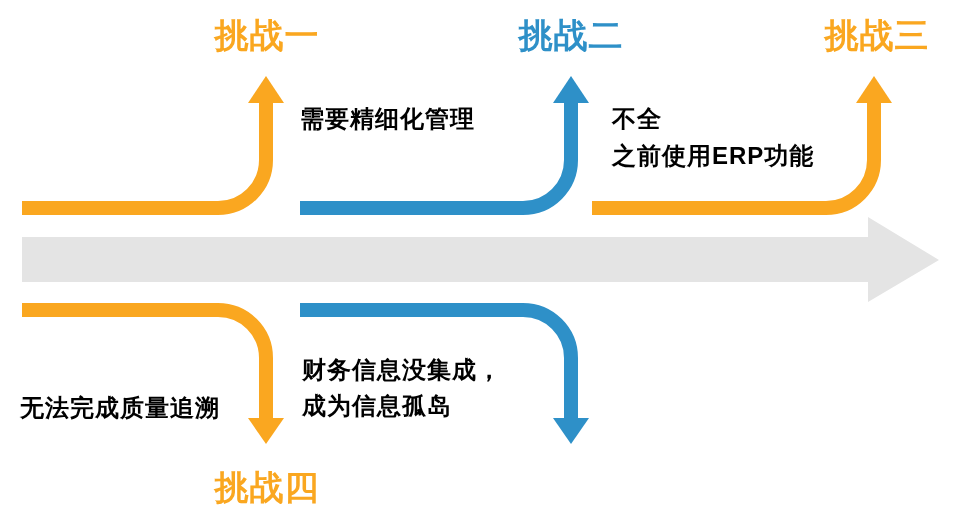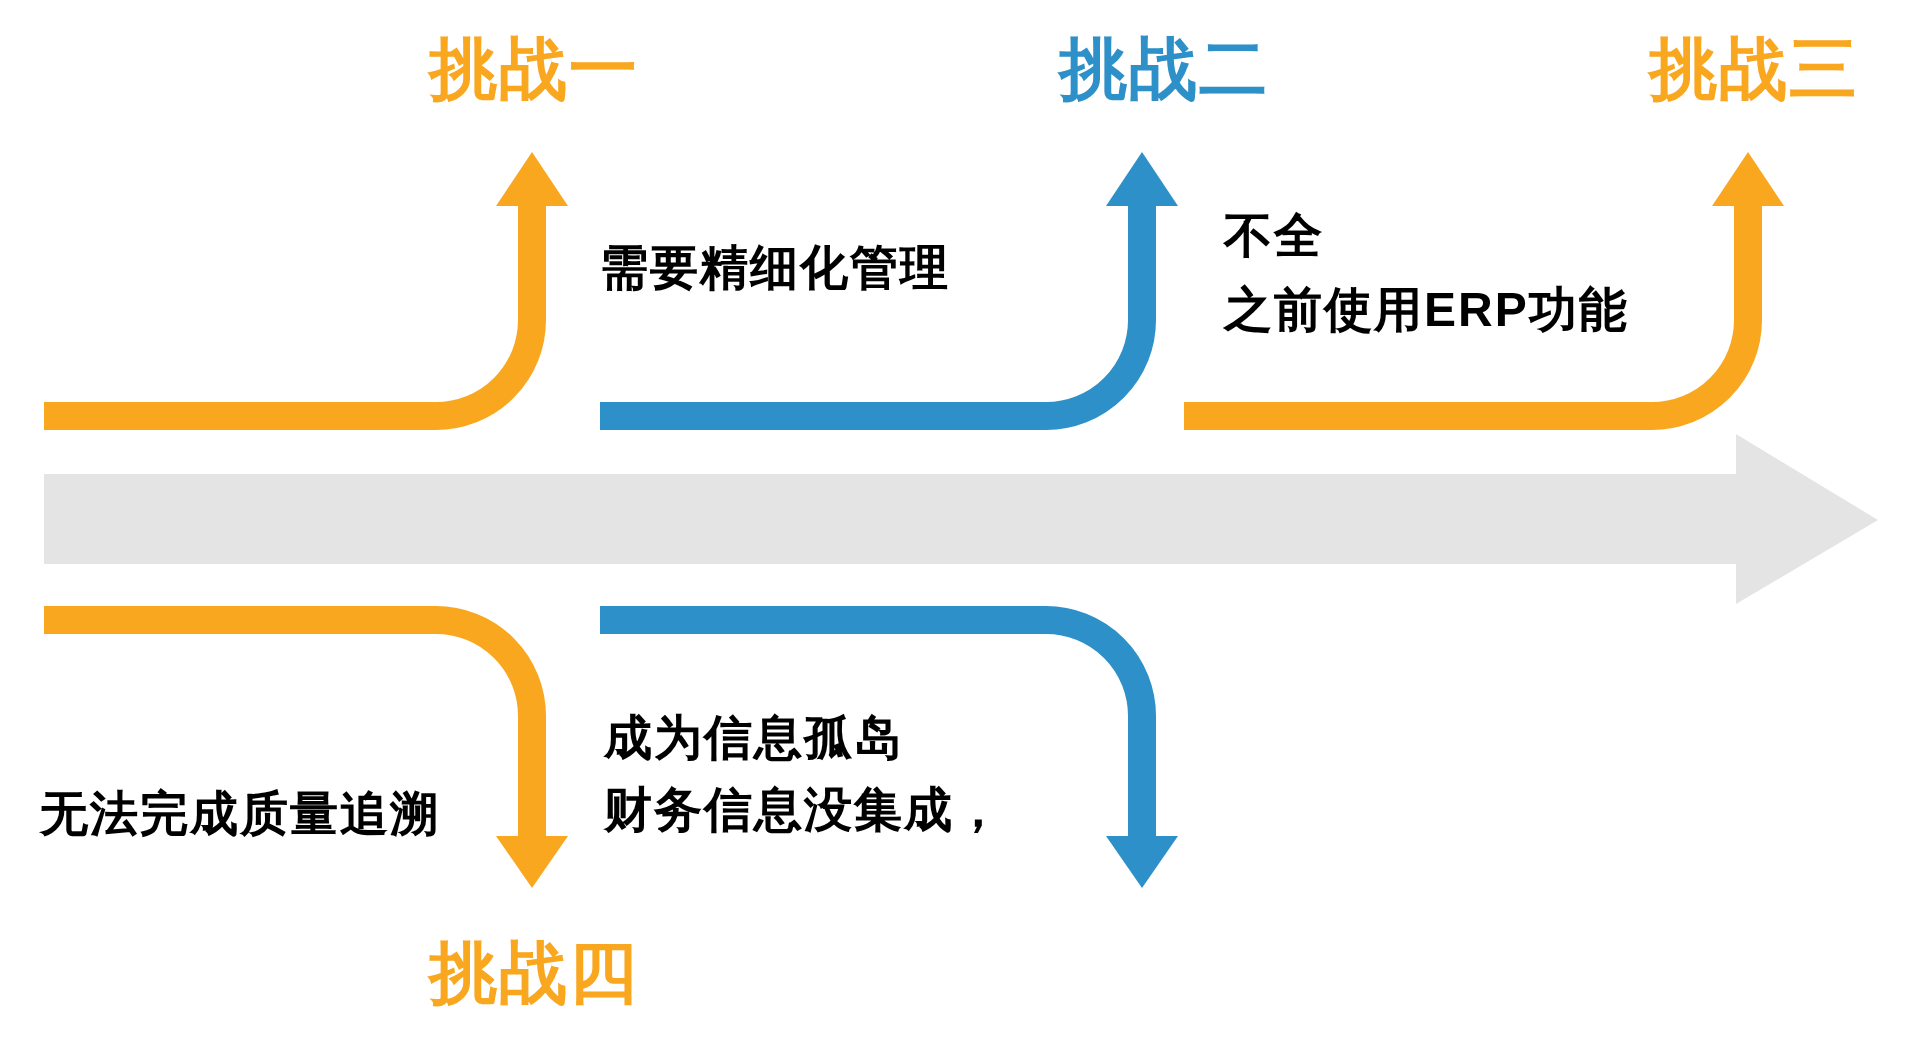--- a/index.html
+++ b/index.html
@@ -82,36 +82,36 @@
       <polygon class="fill-orange" points="248,418 284,418 266,444"></polygon>
     </g>
 
     <g>
       <path class="arrow stroke-blue" d="M 300 310 H 523 A 48 48 0 0 1 571 358 V 419"></path>
       <polygon class="fill-blue" points="553,418 589,418 571,444"></polygon>
     </g>
   </svg>
 
   <div class="label text-orange" style="left:157px; top:15px;">挑战一</div>
-  <div class="label text-blue" style="left:472px; top:15px;">挑战二</div>
+  <div class="label text-blue" style="left:461px; top:15px;">挑战二</div>
   <div class="label text-orange" style="left:767px; top:15px;">挑战三</div>
   <div class="label text-orange" style="left:157px; top:448px;margin-top:19px;">挑战四</div>
 
 
-  <div class="desc" style="left:300px; top:116px;text-align:right;">
+  <div class="desc" style="left:300px; top:100px;text-align:right;">
     <div>需要精细化管理</div>
   </div>
 
   <div class="desc" style="left:612px; top:100px;">
     <div>不全</div>
     <div>之前使用ERP功能</div>
   </div>
 
   <div class="desc" style="left:20px; top:389px;">
     <div>无法完成质量追溯</div>
   </div>
 
   <div class="desc" style="left:302px; top:352px; line-height:36px;">
+    <div>财务信息没集成，</div>
     <div>成为信息孤岛</div>
-    <div>财务信息没集成，</div>
   </div>
 
 </div>
 
 </body></html>

